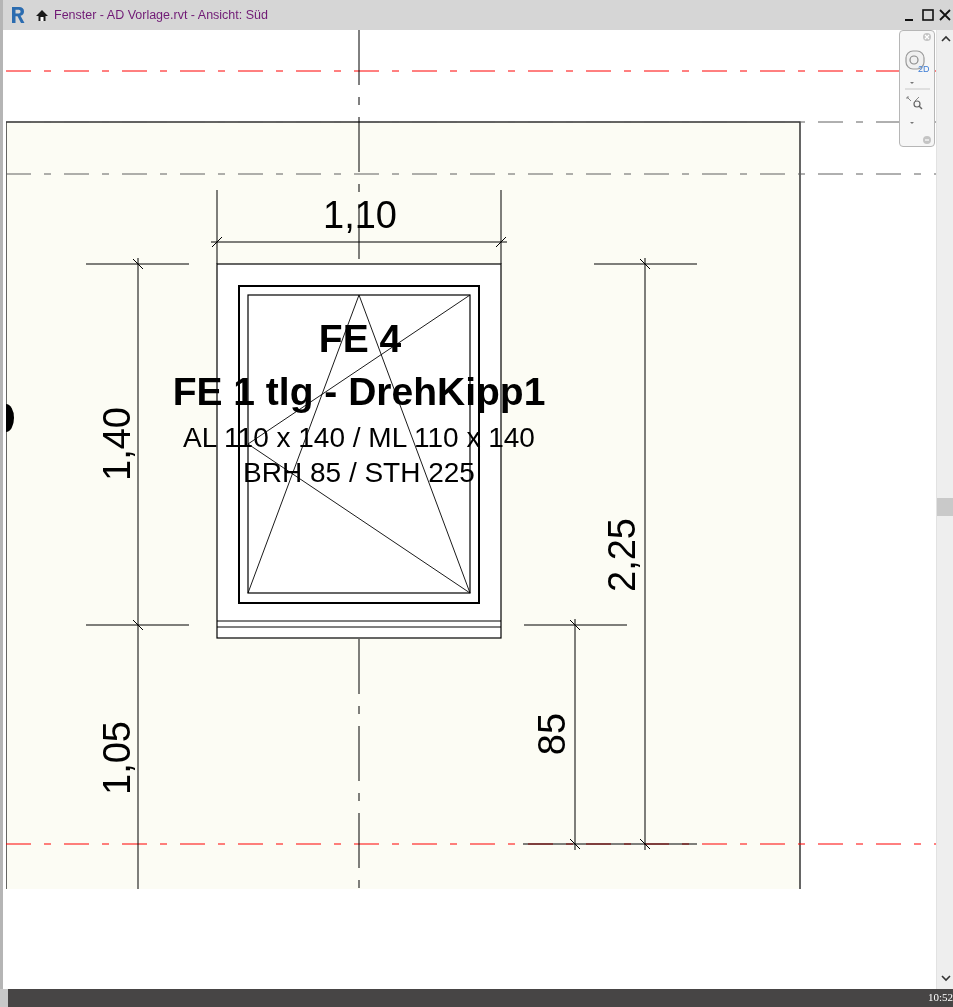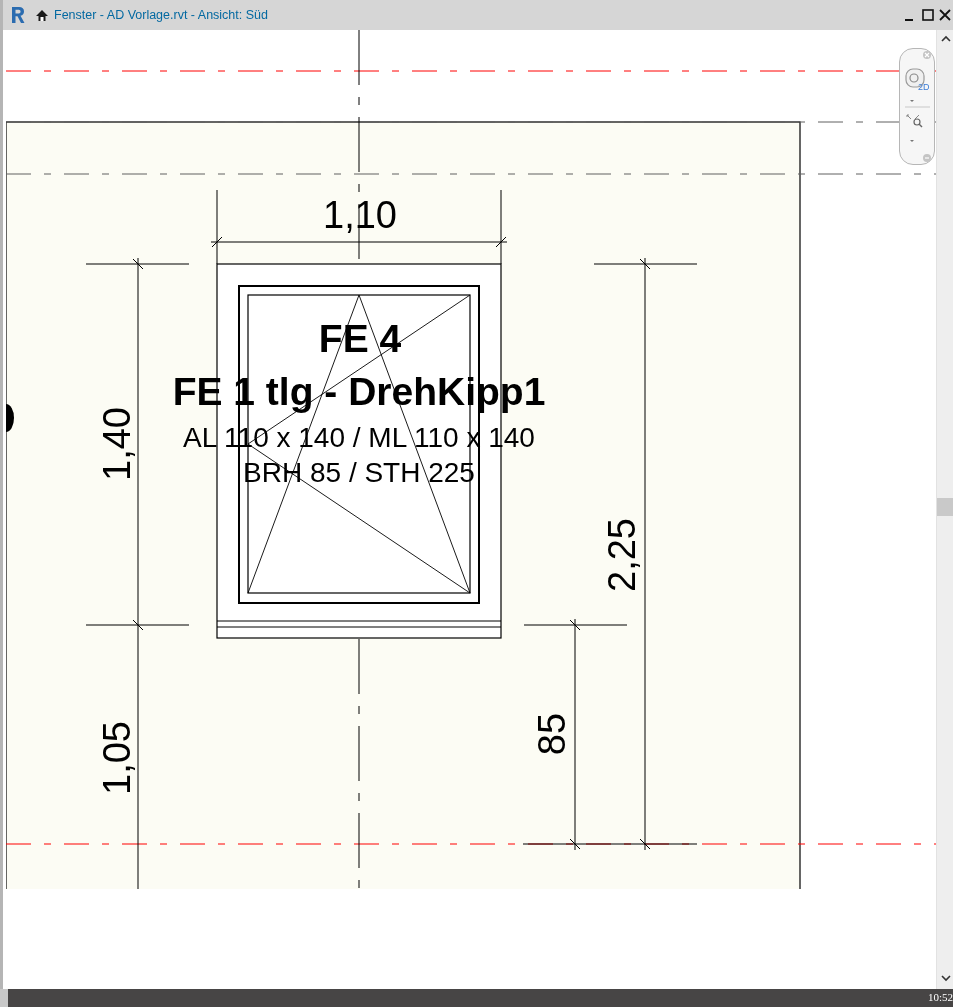--- a/index.html
+++ b/index.html
@@ -1,27 +1,27 @@
 <!DOCTYPE html>
 <html><head>
 <meta charset="utf-8">
 <style>
   * { box-sizing: border-box; margin: 0; padding: 0; }
   html, body { width: 953px; height: 1007px; overflow: hidden; background: #c8c8c8; font-family: "Liberation Sans", sans-serif; }
   .window { position: absolute; left: 0; top: 0; width: 953px; height: 989px; background: #ffffff; border-left: 3px solid #b5b5b5; }
   .titlebar { position: absolute; left: 0; top: 0; width: 953px; height: 30px; background: #d6d6d6; display: flex; align-items: center; }
   .app-logo { position: absolute; left: 8px; top: 6px; width: 14px; height: 18px; }
   .home-icon { position: absolute; left: 32px; top: 9px; width: 14px; height: 13px; }
-  .title-text { position: absolute; left: 51px; top: 8px; font-size: 12.5px; color: #0369a1; white-space: nowrap; }
+  .title-text { position: absolute; left: 51px; top: 8px; font-size: 12.5px; color: #701a75; white-space: nowrap; }
   .win-btn { position: absolute; top: 7px; width: 16px; height: 16px; cursor: pointer; }
   .canvas { position: absolute; left: 3px; top: 30px; width: 930px; height: 859px; background: #ffffff; overflow: hidden; }
   .vscroll { position: absolute; left: 933px; top: 30px; width: 20px; height: 959px; background: #eeeeee; border-left: 1px solid #e2e2e2; }
   .vscroll .thumb { position: absolute; left: 0; top: 468px; width: 16px; height: 18px; background: #c9c9c9; }
   .scroll-arrow { position: absolute; left: 2px; width: 14px; height: 12px; text-align: center; font-size: 10px; color: #333; cursor: pointer; }
-  .navbar { position: absolute; left: 896px; top: 48px; width: 36px; height: 117px; background: #f6f6f6; border: 1px solid #b6b6b6; border-radius: 14px; }
+  .navbar { position: absolute; left: 896px; top: 30px; width: 36px; height: 117px; background: #f6f6f6; border: 1px solid #b6b6b6; border-radius: 4px; }
   .taskbar { position: absolute; left: 8px; top: 989px; width: 953px; height: 30px; background: #474545; font-family: Liberation Serif, serif; }
   .clock { position: absolute; right: 8px; top: 2px; font-size: 11px; color: #ffffff; }
   svg text { font-family: "Liberation Sans", sans-serif; }
 </style>
 </head>
 <body>
 
 <div class="window">
   <div class="titlebar">
     <svg class="app-logo" viewBox="0 0 14 18">

